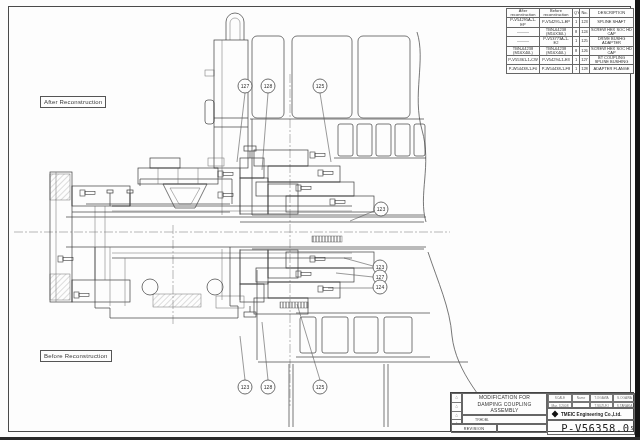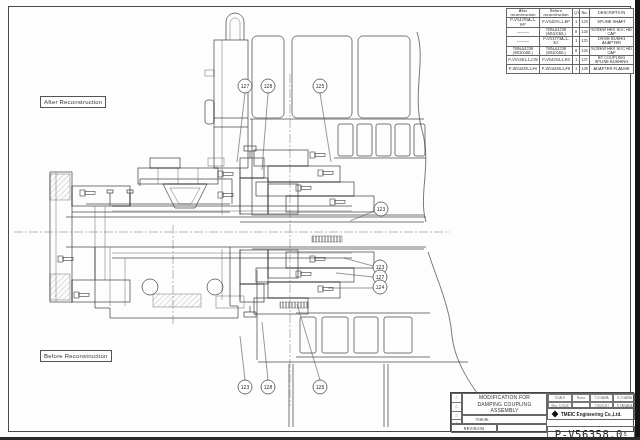--- a/index.html
+++ b/index.html
@@ -35,21 +35,21 @@
   .ttl{left:11px;top:0;width:85px;height:22px;display:flex;flex-direction:column;justify-content:center;
        align-items:center;font-size:5px;line-height:1.35;text-align:center;letter-spacing:0.2px;}
   .refrow{left:11px;top:22px;width:85px;height:9px;font-size:3.5px;line-height:8px;padding-left:12px;color:#555;}
   .blankrow{left:46px;top:31px;width:50px;height:9px;}
   .infogrid{left:96px;top:0;width:88px;height:15px;display:grid;
             grid-template-columns:24px 18px 23px 23px;grid-template-rows:7.5px 7.5px;}
   .ic{border:0.4px solid #777;font-size:3.2px;color:#777;line-height:7px;text-align:center;overflow:hidden;white-space:nowrap;}
   .company{left:96px;top:15px;width:88px;height:12px;display:flex;align-items:center;padding-left:4px;gap:3px;}
   .logo{width:6px;height:6px;background:#111;transform:rotate(45deg) scale(0.8);flex:0 0 auto;}
   .cname{font-size:4.6px;font-weight:bold;color:#222;white-space:nowrap;}
-  .dwgno{left:96px;top:33px;width:88px;height:15px;display:flex;align-items:center;justify-content:center;
+  .dwgno{left:96px;top:27px;width:88px;height:15px;display:flex;align-items:center;justify-content:flex-end;
          font-family:"DejaVu Sans Mono",monospace;font-size:10.5px;color:#222;letter-spacing:0.5px;}
   .dwgno sup{font-size:5px;margin-left:1px;}
 </style>
 </head>
 <body>
 
 <div class="page">
 
   <div class="frame"></div>
 

